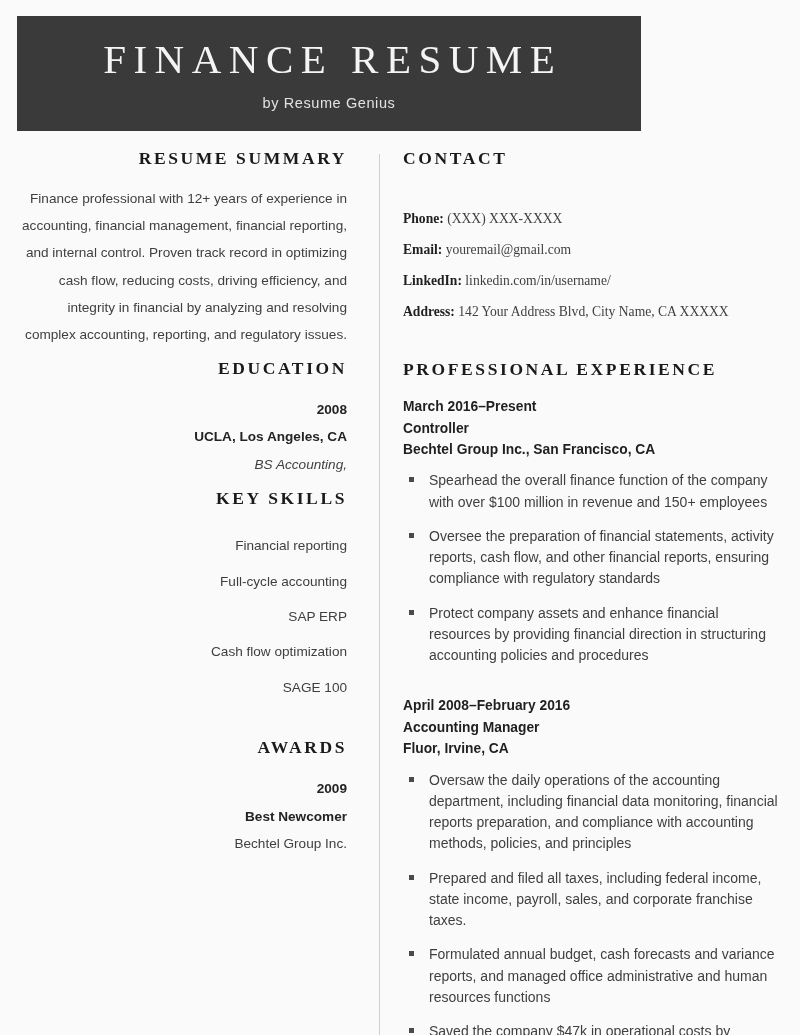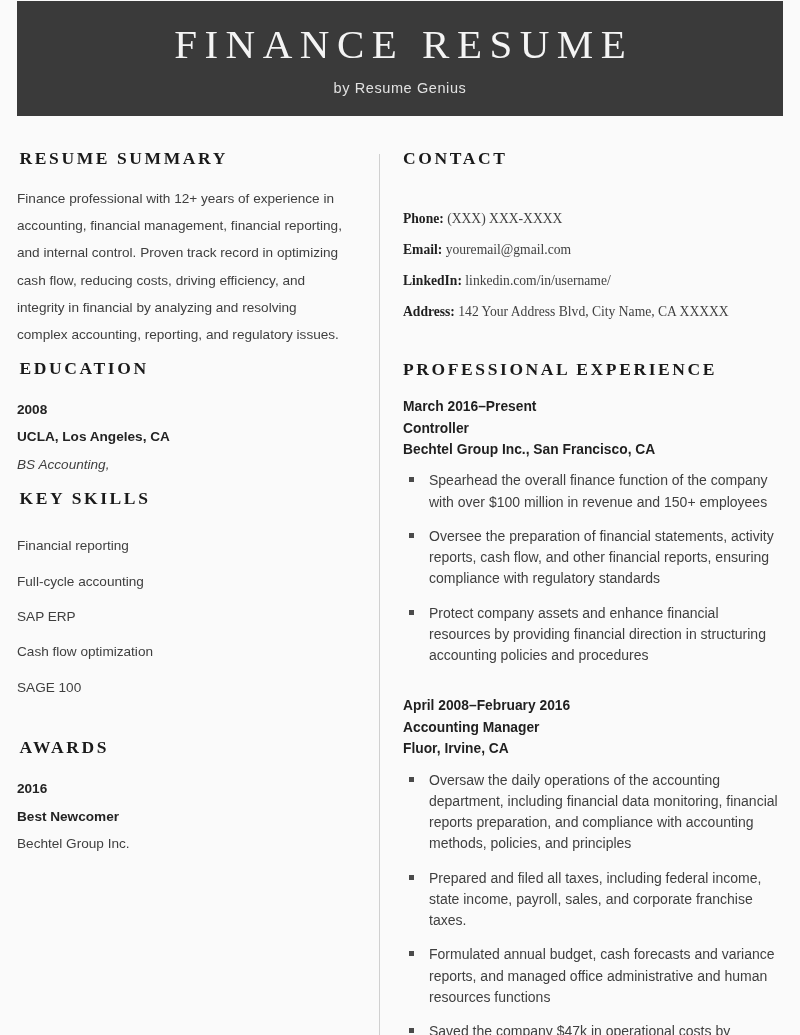--- a/index.html
+++ b/index.html
@@ -20,22 +20,22 @@
     width: 800px;
     height: 1035px;
     background: #fafafa;
     overflow: hidden;
   }
 
   
   .header {
     position: absolute;
     left: 17px;
-    top: 1px;
-    width: 766px;
+    top: 16px;
+    width: 624px;
     height: 115px;
     background: #3a3a3a;
     display: flex;
     flex-direction: column;
     align-items: center;
     justify-content: center;
   }
 
   .header-title {
     font-family: "Liberation Serif", serif;
@@ -62,21 +62,21 @@
     left: 17px;
     top: 148px;
     width: 766px;
     display: flex;
     align-items: flex-start;
   }
 
   .col-left {
     width: 330px;
     padding-right: 0;
-    text-align: left;
+    text-align: right;
   }
 
   .divider {
     width: 1px;
     align-self: stretch;
     min-height: 843px;
     background: #d0d0d0;
     margin: 6px 0 0 32px;
     flex: 0 0 1px;
   }
@@ -234,21 +234,21 @@
           <li>Full-cycle accounting</li>
           <li>SAP ERP</li>
           <li>Cash flow optimization</li>
           <li>SAGE 100</li>
         </ul>
       </div>
 
       <div class="awards-block">
         <div class="sec-heading">AWARDS</div>
         <div class="left-entry">
-          <span class="lb-strong">2016</span>
+          <span class="lb-strong">2009</span>
           <span class="lb-strong">Best Newcomer</span>
           <span class="lb-plain">Bechtel Group Inc.</span>
         </div>
       </div>
 
     </div>
 
     <div class="divider"></div>
 
     <div class="col-right">

